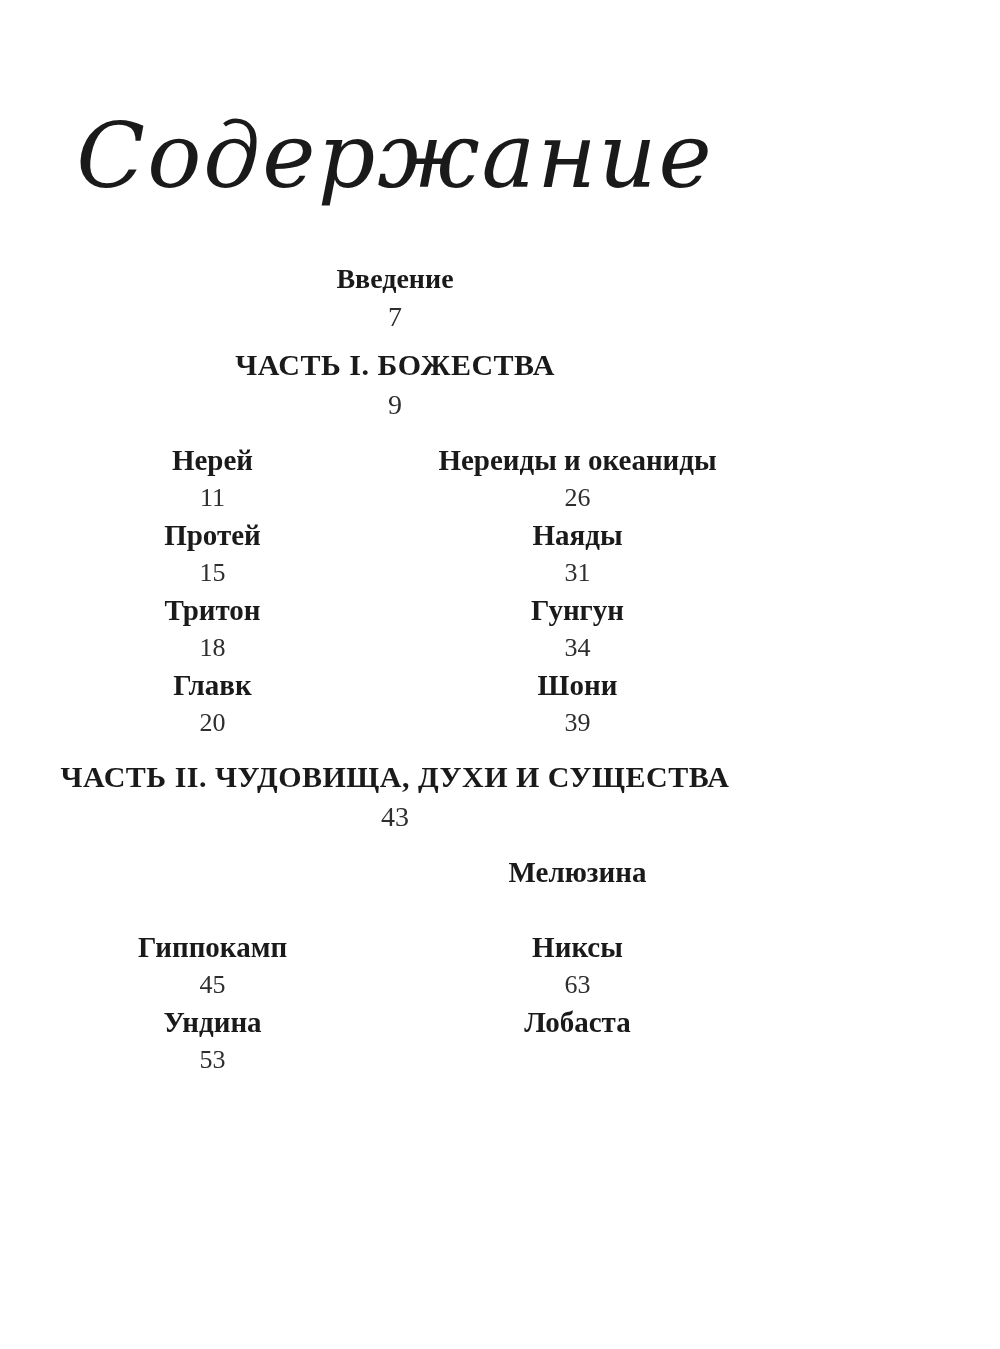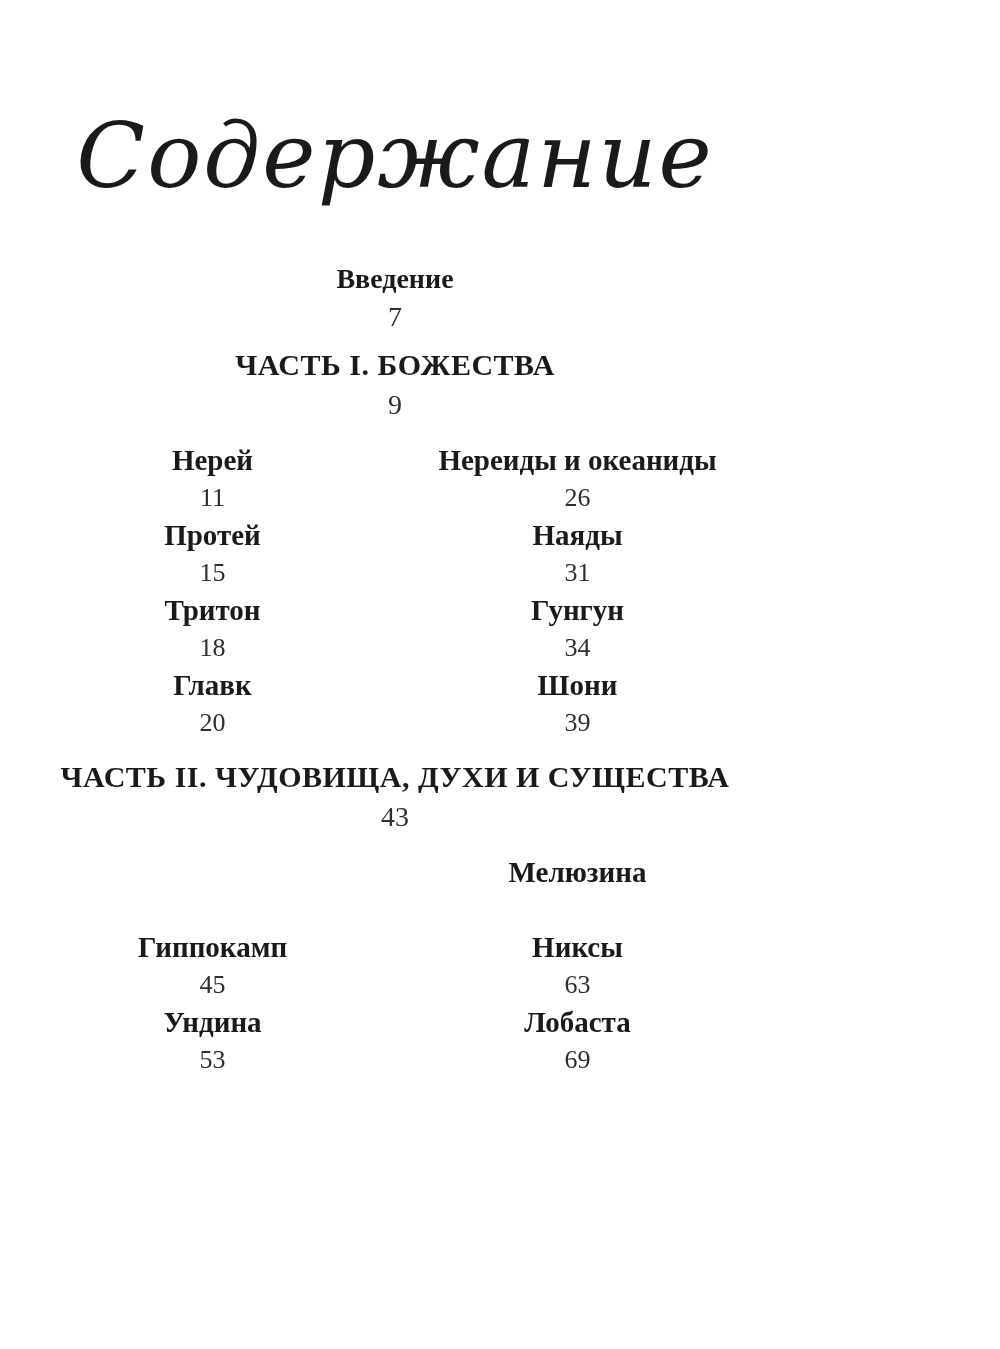--- a/index.html
+++ b/index.html
@@ -156,18 +156,17 @@
     <div class="toc-column">
       <div class="toc-entry">
         <div class="entry-name">Мелюзина</div>
       </div>
       <div class="toc-entry">
         <div class="entry-name">Никсы</div>
         <div class="entry-page">63</div>
       </div>
       <div class="toc-entry">
         <div class="entry-name">Лобаста</div>
-        <div class="entry-page">69</div>
       </div>
     </div>
   </div>
 
 </div>
 
 </body></html>

